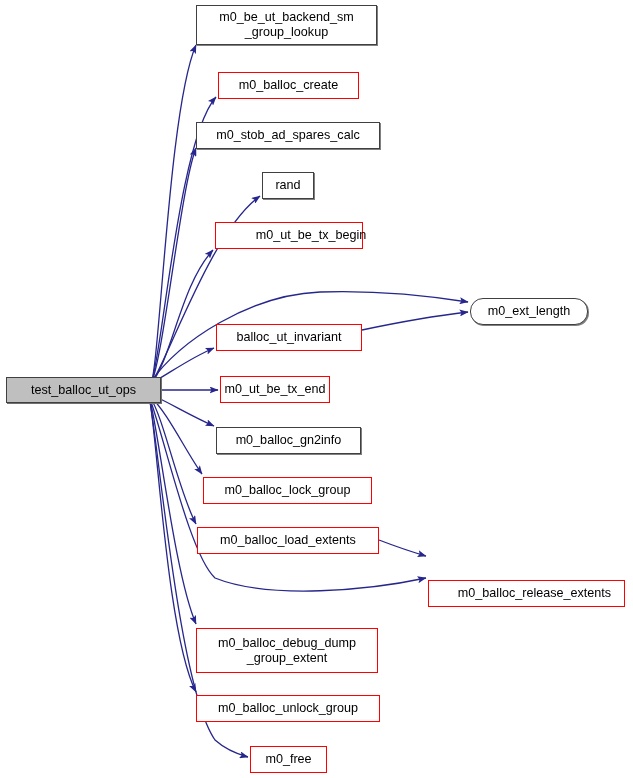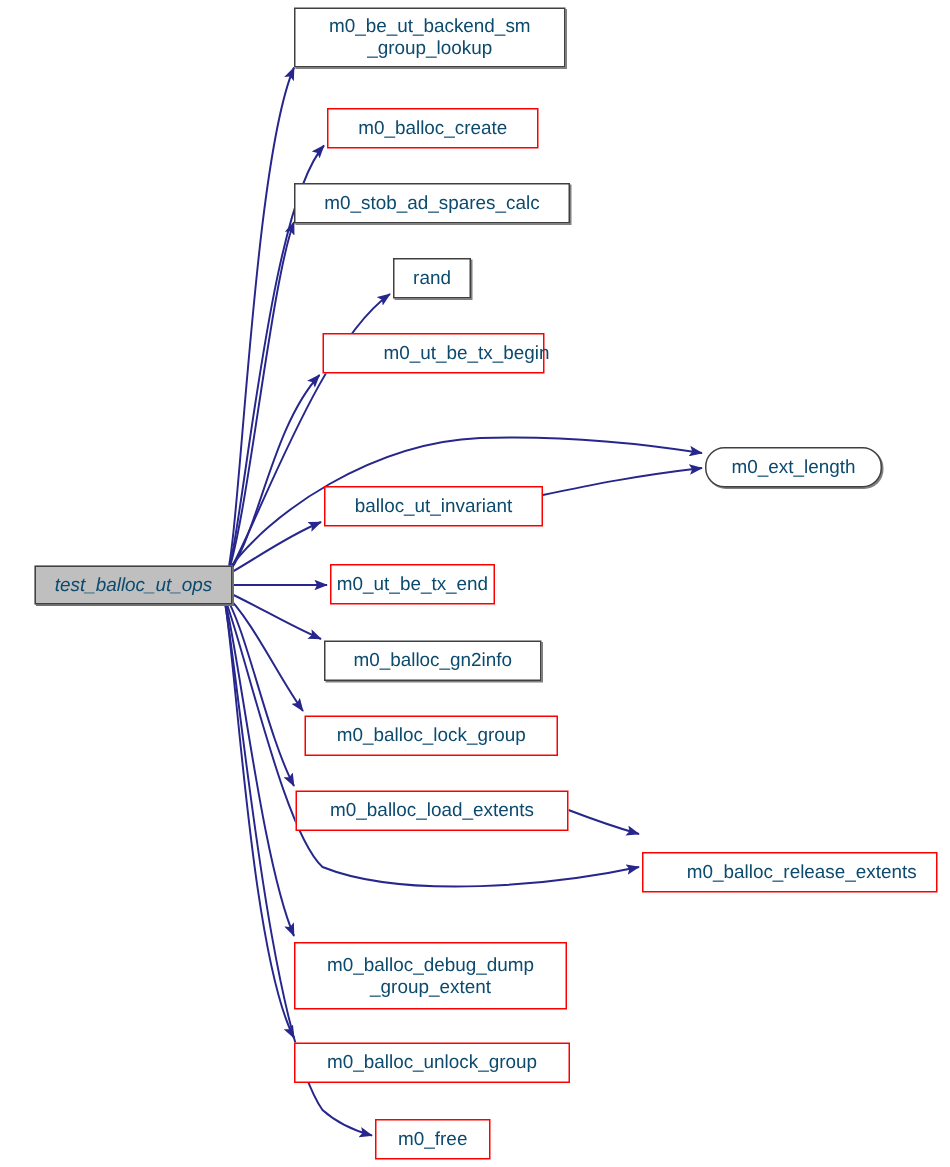--- a/index.html
+++ b/index.html
@@ -26,21 +26,21 @@
   }
   .node {
     position: absolute;
     box-sizing: border-box;
     display: flex;
     align-items: center;
     justify-content: center;
     text-align: center;
     font-size: 12.6px;
     line-height: 15px;
-    color: #0c4a6e;
+    color: #000000;
     background: #ffffff;
     border: 1px solid #000000;
     white-space: pre-line;
     letter-spacing: 0px;
     z-index: 5;
   }
   .node.black {
     border: 1px solid #404040;
     box-shadow: 1px 1px 0 0 #808080;
   }
@@ -79,33 +79,33 @@
         <path d="M150,399 C165,440 190,555 215,578 C270,600 370,590 426,578"></path>
         <path d="M150,400 C160,440 175,575 196,624"></path>
         <path d="M150,401 C158,450 168,637 196,692"></path>
         <path d="M150,402 C160,460 180,690 215,740 C225,749 237,754 248,757"></path>
         <path d="M362,330 C395,323 425,317 468,312"></path>
         <path d="M379,540 C392,545 405,550 426,556"></path>
       </g>
   </svg>
 
   <div id="nodes">
-      <div class="node root" style="left: 23px; top: 377px; width: 132px; height: 26px; font-style: italic;">test_balloc_ut_ops</div>
+      <div class="node root" style="left: 6px; top: 377px; width: 155px; height: 26px;">test_balloc_ut_ops</div>
       <div class="node black" style="left: 196px; top: 5px; width: 181px; height: 40px;">m0_be_ut_backend_sm
 _group_lookup</div>
       <div class="node red" style="left: 218px; top: 72px; width: 141px; height: 27px;">m0_balloc_create</div>
       <div class="node black" style="left: 196px; top: 122px; width: 184px; height: 27px;">m0_stob_ad_spares_calc</div>
       <div class="node black" style="left: 262px; top: 172px; width: 52px; height: 27px;">rand</div>
       <div class="node red" style="left: 215px; top: 222px; width: 148px; height: 27px; padding-left: 44px;">m0_ut_be_tx_begin</div>
       <div class="node black" style="left: 470px; top: 298px; width: 118px; height: 27px; border-radius: 13px;">m0_ext_length</div>
       <div class="node red" style="left: 216px; top: 324px; width: 146px; height: 27px;">balloc_ut_invariant</div>
       <div class="node red" style="left: 220px; top: 376px; width: 110px; height: 27px;">m0_ut_be_tx_end</div>
       <div class="node black" style="left: 216px; top: 427px; width: 145px; height: 27px;">m0_balloc_gn2info</div>
       <div class="node red" style="left: 203px; top: 477px; width: 169px; height: 27px;">m0_balloc_lock_group</div>
       <div class="node red" style="left: 197px; top: 527px; width: 182px; height: 27px;">m0_balloc_load_extents</div>
-      <div class="node red" style="left: 428px; top: 568px; width: 197px; height: 27px; padding-left: 16px;">m0_balloc_release_extents</div>
+      <div class="node red" style="left: 428px; top: 580px; width: 197px; height: 27px; padding-left: 16px;">m0_balloc_release_extents</div>
       <div class="node red" style="left: 196px; top: 628px; width: 182px; height: 45px;">m0_balloc_debug_dump
 _group_extent</div>
       <div class="node red" style="left: 196px; top: 695px; width: 184px; height: 27px;">m0_balloc_unlock_group</div>
       <div class="node red" style="left: 250px; top: 746px; width: 77px; height: 27px; text-align: center;">m0_free</div>
     </div>
 
 </div>
 
 </body></html>

